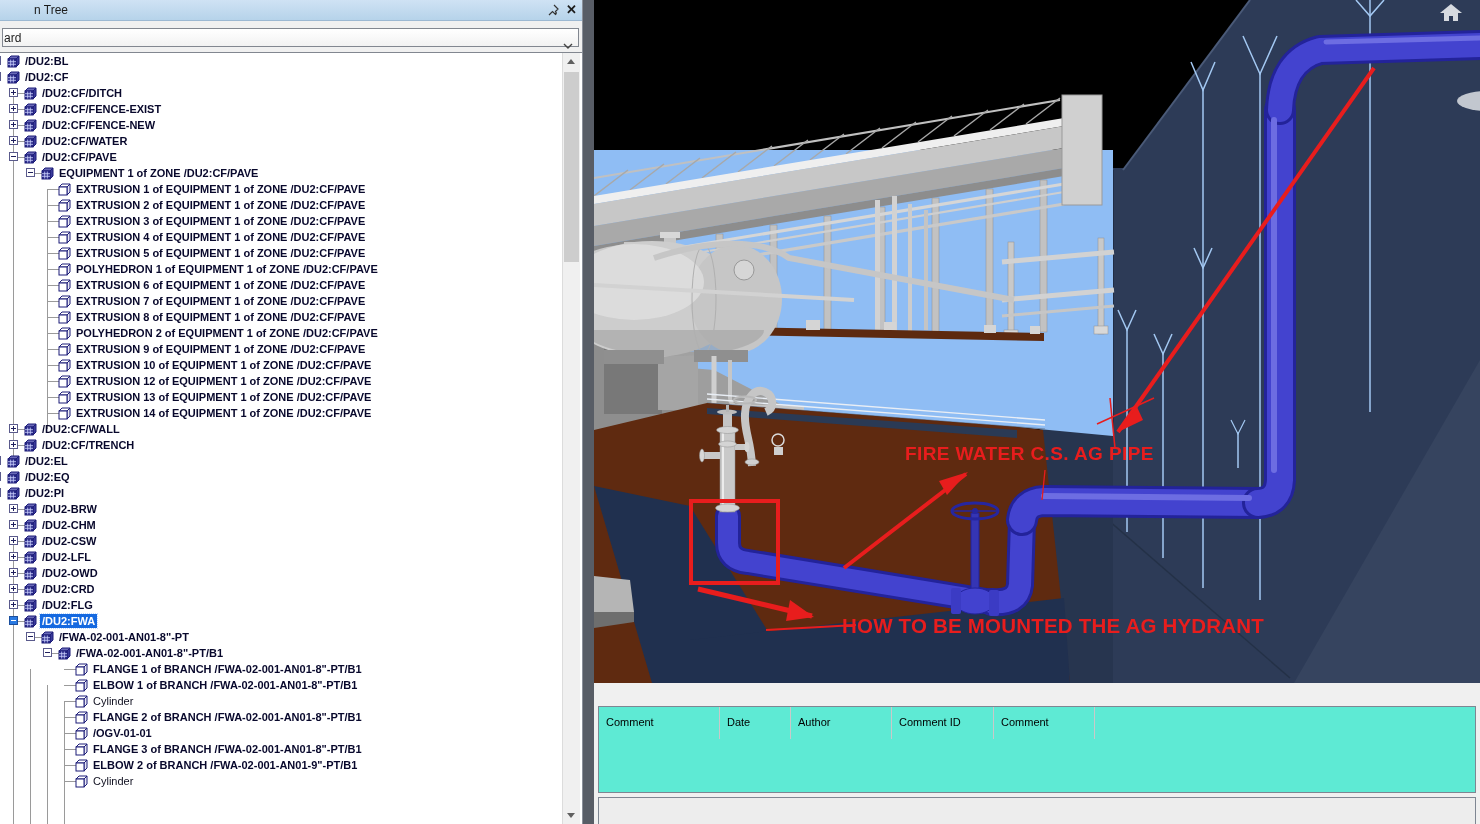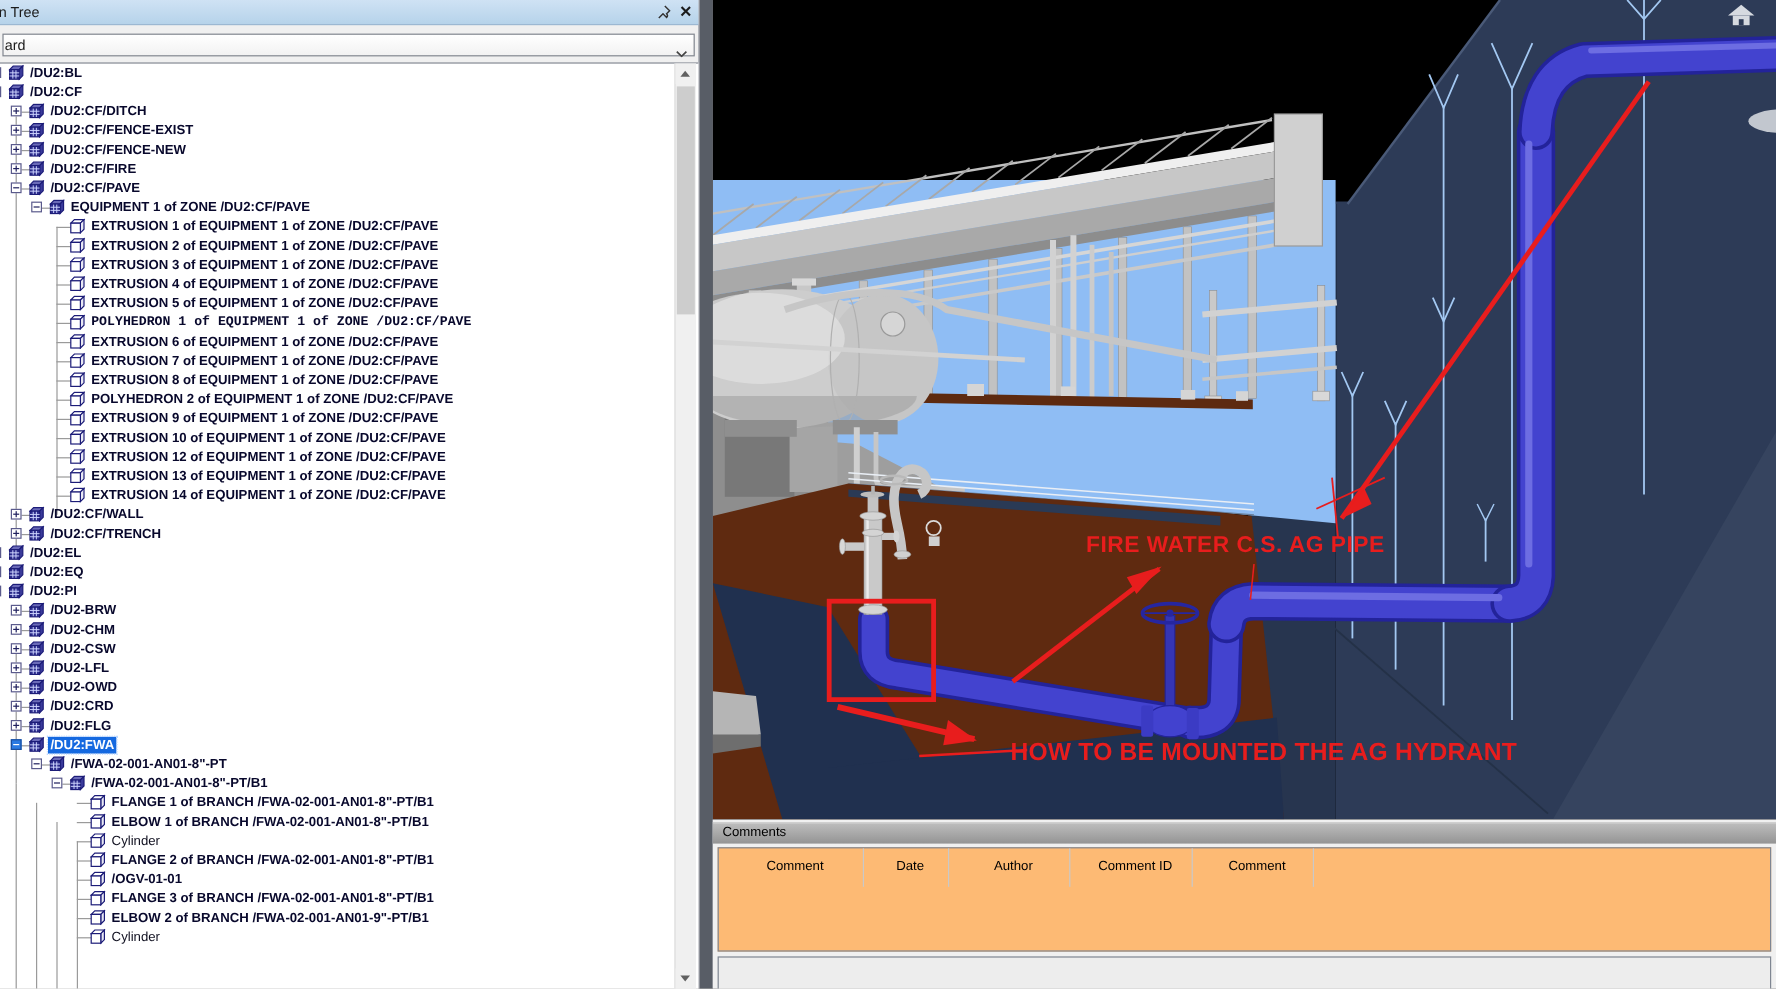--- a/index.html
+++ b/index.html
@@ -1,21 +1,21 @@
 <!DOCTYPE html>
 <html><head>
 <meta charset="utf-8">
 <style>
   html,body{margin:0;padding:0;background:#3a3a3a;font-family:"Liberation Sans",sans-serif;}
   .app{position:relative;width:1480px;height:824px;background:#f0f0f0;overflow:hidden;}
 
   
   .lpanel{position:absolute;left:0;top:0;width:582px;height:824px;background:#f0f0f0;border-right:1px solid #8a8f99;}
   .ltitle{position:absolute;left:0;top:0;width:100%;height:20px;background:linear-gradient(#cfe2f4,#b6d3ea);border-bottom:1px solid #9cb8d2;}
-  .ltitle .txt{position:absolute;left:-1px;top:3px;font-size:12px;color:#1b1b1b;}
+  .ltitle .txt{position:absolute;left:-1px;top:3px;font-size:12px;color:#1b1b1b;padding-left:35px;}
   .pin{position:absolute;right:22px;top:3px;width:14px;height:14px;}
   .closex{position:absolute;right:5px;top:1px;font-size:13px;font-weight:bold;color:#1b1b1b;line-height:18px;}
   .combo{position:absolute;left:2px;top:28px;width:577px;height:19px;background:linear-gradient(#ffffff,#f2f2f2);border:1px solid #828790;box-sizing:border-box;}
   .combo .val{position:absolute;left:1px;top:2px;font-size:12px;color:#1b1b1b;text-align:right;}
   .combo .chev{position:absolute;right:5px;top:6px;}
   .treearea{position:absolute;left:0;top:52px;width:582px;height:772px;background:#fff;border-top:1px solid #828790;overflow:hidden;}
   .guide{position:absolute;width:1px;background:#9a9a9a;}
   .trow{position:relative;height:16px;width:580px;white-space:nowrap;}
   .hline{position:absolute;top:8px;height:1px;background:#9a9a9a;}
   .ebox{position:absolute;top:3px;width:9px;height:9px;background:#fff;border:1px solid #5a5a8c;box-sizing:border-box;}
@@ -34,21 +34,21 @@
   .sthumb{position:absolute;left:1px;top:19px;width:15px;height:190px;background:#cdcdcd;}
   .divider{position:absolute;left:583px;top:0;width:11px;height:824px;background:#585d66;}
 
   
   .viewport{position:absolute;left:594px;top:0;width:886px;height:683px;background:#000;overflow:hidden;}
 
   
   .comments{position:absolute;left:594px;top:683px;width:886px;height:141px;background:#f0f0f0;}
   .c-title{position:absolute;left:0;top:2px;width:886px;height:17px;background:linear-gradient(#bdbdbd,#949494);border-top:1px solid #cfcfcf;}
   .c-title span{position:absolute;left:8px;top:2px;font-size:11px;color:#000;}
-  .c-table{position:absolute;left:4px;top:23px;width:876px;height:85px;background:#fdba74;border:1px solid #7f8692;text-align:center;}
+  .c-table{position:absolute;left:4px;top:23px;width:876px;height:85px;background:#5eead4;border:1px solid #7f8692;}
   .c-header{position:absolute;left:0;top:0;height:32px;display:flex;}
   .c-cell{box-sizing:border-box;border-right:1px solid #c9c9c9;font-size:11px;color:#000;line-height:30px;padding-left:7px;}
   .c-input{position:absolute;left:4px;top:114px;width:876px;height:30px;background:#ededed;border:1px solid #7f8692;}
 </style>
 </head>
 <body>
 
 <div class="app">
 
   <div class="lpanel">
@@ -152,21 +152,21 @@
             <span class="ebox plus" style="left: 9px;"></span>
             <span class="ticon" style="left: 24px;"><svg width="13" height="13" viewBox="0 0 13 13">
                 <polygon points="1,4 4,1 12,1 9,4" fill="#6a6ab8" stroke="#1c1c78"></polygon>
                 <polygon points="9,4 12,1 12,9 9,12" fill="#3a3a9a" stroke="#1c1c78"></polygon>
                 <rect x="1" y="4" width="8" height="8" fill="#2e2e8e" stroke="#1c1c78"></rect>
                 <line x1="1" y1="6.7" x2="9" y2="6.7" stroke="#cfd6ff" stroke-width="0.8"></line>
                 <line x1="1" y1="9.3" x2="9" y2="9.3" stroke="#cfd6ff" stroke-width="0.8"></line>
                 <line x1="3.7" y1="4.5" x2="3.7" y2="11.5" stroke="#cfd6ff" stroke-width="0.8"></line>
                 <line x1="6.3" y1="4.5" x2="6.3" y2="11.5" stroke="#cfd6ff" stroke-width="0.8"></line>
               </svg></span>
-            <span class="tlabel" style="left: 40px;">/DU2:CF/FIRE</span>
+            <span class="tlabel" style="left: 40px;">/DU2:CF/WATER</span>
           </div>
           <div class="trow">
             <span class="hline" style="left: 13px; width: 12px;"></span>
             <span class="ebox " style="left: 9px;"></span>
             <span class="ticon" style="left: 24px;"><svg width="13" height="13" viewBox="0 0 13 13">
                 <polygon points="1,4 4,1 12,1 9,4" fill="#6a6ab8" stroke="#1c1c78"></polygon>
                 <polygon points="9,4 12,1 12,9 9,12" fill="#3a3a9a" stroke="#1c1c78"></polygon>
                 <rect x="1" y="4" width="8" height="8" fill="#2e2e8e" stroke="#1c1c78"></rect>
                 <line x1="1" y1="6.7" x2="9" y2="6.7" stroke="#cfd6ff" stroke-width="0.8"></line>
                 <line x1="1" y1="9.3" x2="9" y2="9.3" stroke="#cfd6ff" stroke-width="0.8"></line>
@@ -234,21 +234,21 @@
               </svg></span>
             <span class="tlabel" style="left: 74px;">EXTRUSION 5 of EQUIPMENT 1 of ZONE /DU2:CF/PAVE</span>
           </div>
           <div class="trow">
             <span class="hline" style="left: 47px; width: 12px;"></span>
             <span class="ticon" style="left: 58px;"><svg width="13" height="13" viewBox="0 0 13 13">
                 <polygon points="1,4 4,1 12,1 9,4" fill="#ffffff" stroke="#1c1c78"></polygon>
                 <polygon points="9,4 12,1 12,9 9,12" fill="#e8e8f4" stroke="#1c1c78"></polygon>
                 <rect x="1" y="4" width="8" height="8" fill="#ffffff" stroke="#1c1c78"></rect>
               </svg></span>
-            <span class="tlabel" style="left: 74px; font-family: Liberation Mono, monospace;">POLYHEDRON 1 of EQUIPMENT 1 of ZONE /DU2:CF/PAVE</span>
+            <span class="tlabel" style="left: 74px;">POLYHEDRON 1 of EQUIPMENT 1 of ZONE /DU2:CF/PAVE</span>
           </div>
           <div class="trow">
             <span class="hline" style="left: 47px; width: 12px;"></span>
             <span class="ticon" style="left: 58px;"><svg width="13" height="13" viewBox="0 0 13 13">
                 <polygon points="1,4 4,1 12,1 9,4" fill="#ffffff" stroke="#1c1c78"></polygon>
                 <polygon points="9,4 12,1 12,9 9,12" fill="#e8e8f4" stroke="#1c1c78"></polygon>
                 <rect x="1" y="4" width="8" height="8" fill="#ffffff" stroke="#1c1c78"></rect>
               </svg></span>
             <span class="tlabel" style="left: 74px;">EXTRUSION 6 of EQUIPMENT 1 of ZONE /DU2:CF/PAVE</span>
           </div>
@@ -805,23 +805,20 @@
       <g>
         <polygon points="846,13 857,4 868,13" fill="#d6dae0"></polygon>
         <rect x="850" y="13" width="14" height="8" fill="#d6dae0"></rect>
         <rect x="855" y="16" width="4" height="5" fill="#2d3b57"></rect>
       </g>
       <ellipse cx="893" cy="101" rx="30" ry="10" fill="#c2c7cf"></ellipse>
     </svg>
   </div>
 
   <div class="comments">
-    <div class="c-title">
-      <span>Comments</span>
-    </div>
     <div class="c-table">
       <div class="c-header" id="c-header">
           <div class="c-cell" style="width: 121px;">Comment</div>
           <div class="c-cell" style="width: 71px;">Date</div>
           <div class="c-cell" style="width: 101px;">Author</div>
           <div class="c-cell" style="width: 102px;">Comment ID</div>
           <div class="c-cell" style="width: 101px;">Comment</div>
         </div>
       <div class="c-body"></div>
     </div>

